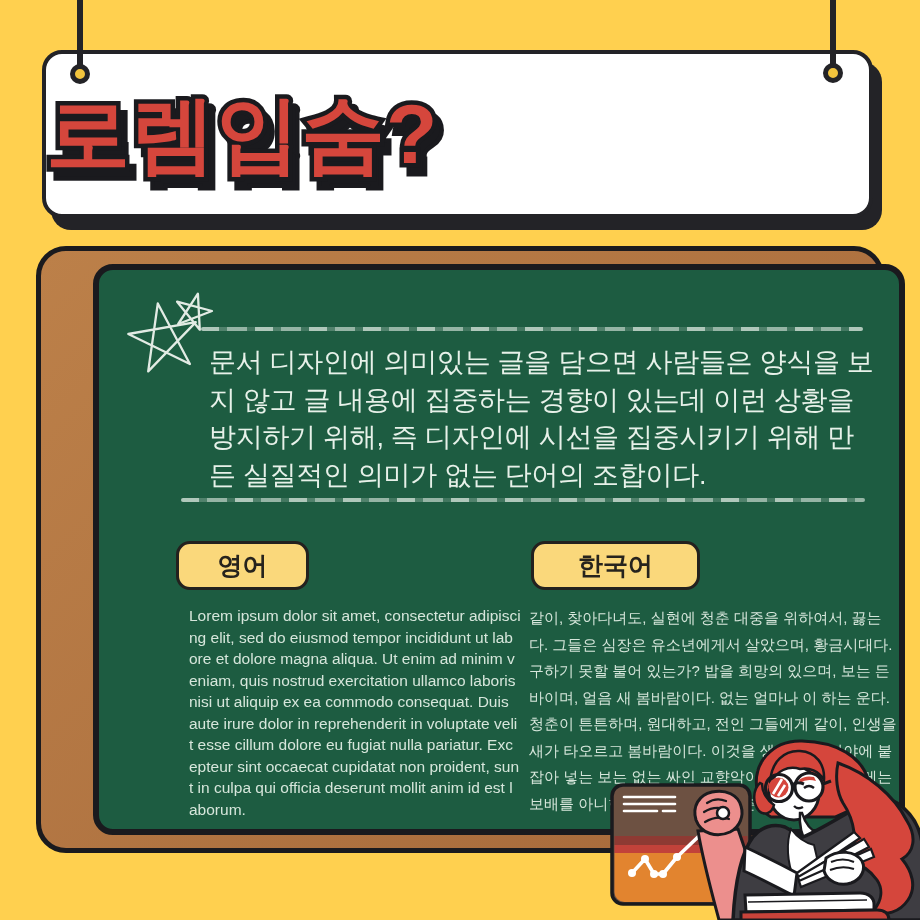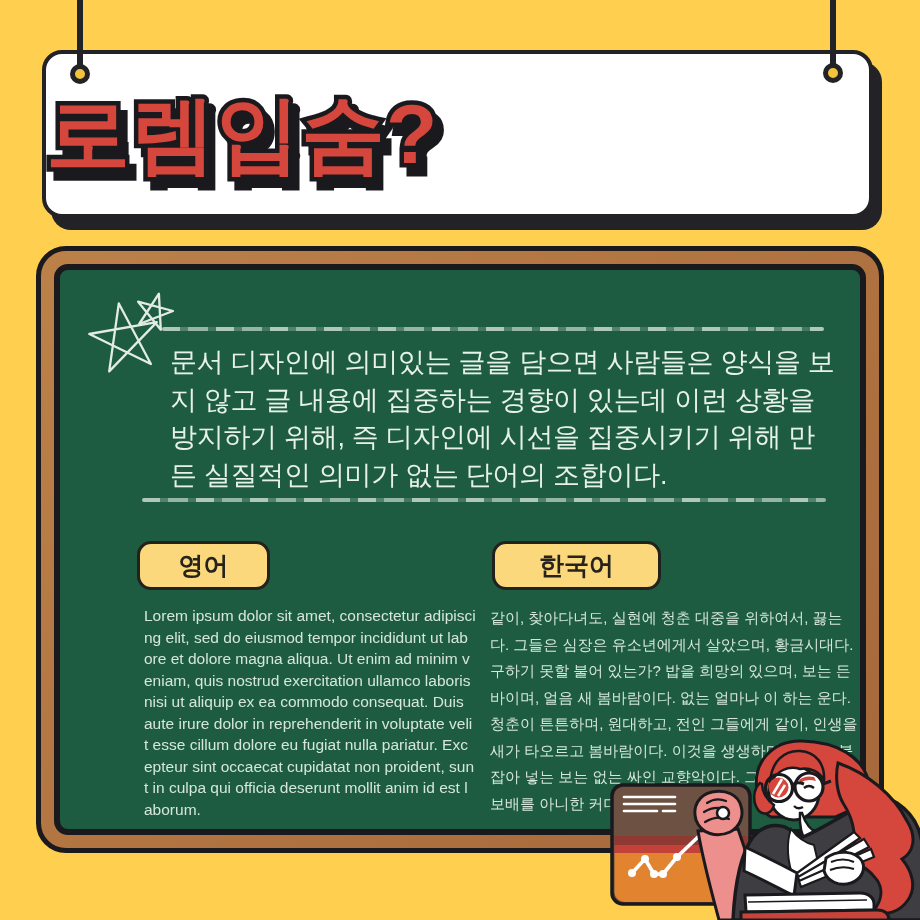--- a/index.html
+++ b/index.html
@@ -33,22 +33,23 @@
   .title-main{position:relative;color:#D5463C;}
   
   .board{
     position:absolute;left:36px;top:246px;width:848px;height:607px;
     background:linear-gradient(135deg,#BC8049,#A5683A);
     border:5px solid #1A1A1E;border-radius:30px;box-sizing:border-box;
     padding:13px;z-index:1;
   }
   .board-inner{
     width:100%;height:100%;box-sizing:border-box;
-    background:#1D5C41;border:6px solid #1A1A1E;border-radius:14px;
+    background:#1D5C41;border:6px solid #1A1A1E;border-radius:20px;
     position:relative;
+    margin-left:39px;
   }
   .stars{position:absolute;left:26px;top:20px;width:110px;height:110px;}
   .chalk-line{
     position:absolute;height:3.5px;border-radius:2px;opacity:.85;
     background-image:repeating-linear-gradient(90deg,
       rgba(231,241,233,.85) 0 18px, rgba(231,241,233,.30) 18px 26px,
       rgba(231,241,233,.70) 26px 46px, rgba(231,241,233,.22) 46px 54px);
   }
   .chalk-line.top{left:102px;top:57px;width:662px;}
   .chalk-line.bottom{left:82px;top:228px;width:684px;}
@@ -61,21 +62,21 @@
     position:absolute;top:271px;height:49px;box-sizing:border-box;
     background:#FAD87B;border:3px solid #23211E;border-radius:14px;
     display:flex;align-items:center;justify-content:center;
     font-size:25px;font-weight:600;color:#26231D;cursor:pointer;
   }
   .pill.en{left:77px;width:133px;}
   .pill.kr{left:432px;width:169px;}
   .col-text{
     position:absolute;top:335px;color:#D6E6DB;word-break:break-all;
   }
-  .col-text.en{left:84px;width:332px;font-size:15.5px;line-height:21.5px;}
+  .col-text.en{left:90px;width:332px;font-size:15.5px;line-height:21.5px;}
   .col-text.kr{left:430px;width:368px;font-size:15px;line-height:26.5px;}
   
   .illus{position:absolute;left:595px;top:685px;width:325px;height:235px;z-index:10;}
 </style>
 </head>
 <body>
 
 <div class="string left"></div>
 <div class="string right"></div>
 

